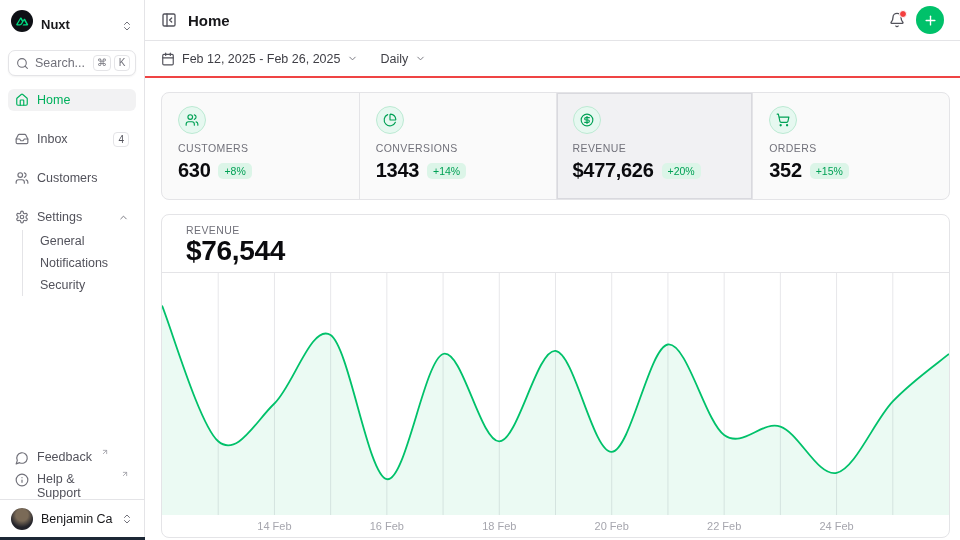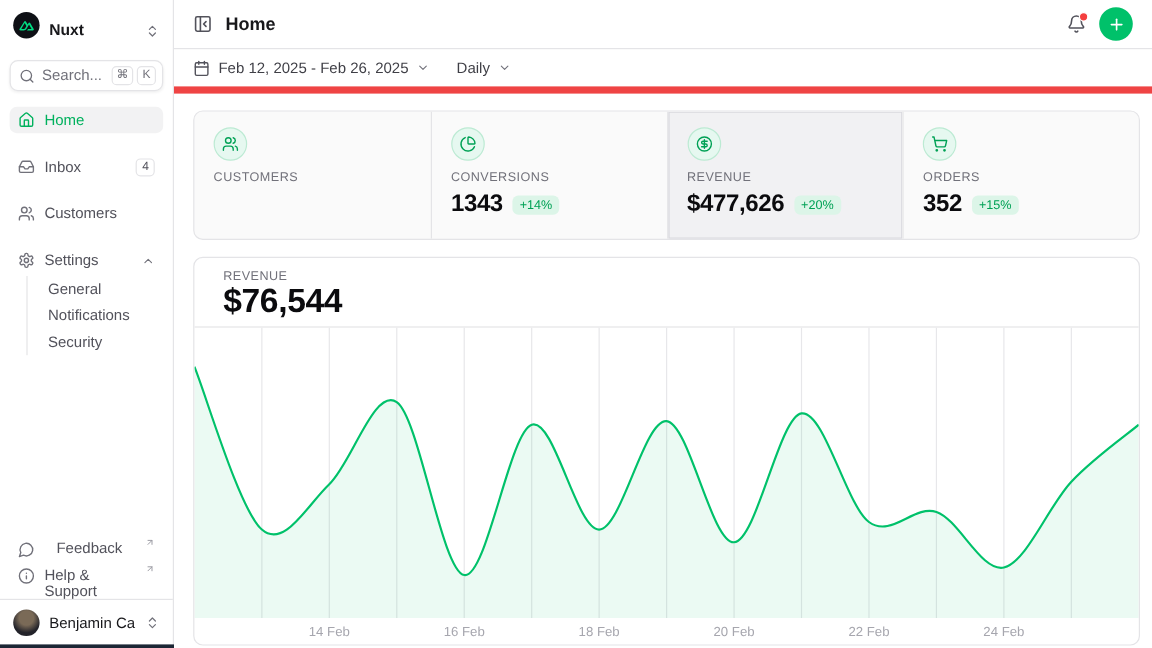--- a/index.html
+++ b/index.html
@@ -30,21 +30,21 @@
   .nav-item.active { background:#F2F2F3; color:#00B15D; font-weight:500; }
   .nav-item.active .nv-ic { color:#00B15D; }
   .badge-count { margin-left:auto; font-size:10px; color:#52525B; border:1px solid #E4E4E7;
     border-radius:4px; background:#fff; padding:0 4px; height:15px; line-height:13px; }
   .nav-chev { margin-left:auto; color:#71717A; display:flex; }
   .subnav { border-left:1px solid #E4E4E7; margin:2px 0 2px 14px; display:flex; flex-direction:column; }
   .sub-item { font-size:12.5px; color:#52525B; height:22px; line-height:22px;
     padding-left:17px; cursor:pointer; border-radius:5px; }
   .sb-spacer { flex:1; }
   .bottom-item { display:flex; align-items:flex-start; gap:8px; height:22px; padding:2px 7px 0;
-    font-size:12.5px; color:#52525B; cursor:pointer; border-radius:6px;justify-content:space-between; }
+    font-size:12.5px; color:#52525B; cursor:pointer; border-radius:6px; }
   .bottom-item .nv-ic { display:flex; color:#71717A; margin-top:1px; }
   .ext { color:#9A9AA2; margin-left:1px; margin-top:-2px; display:flex; }
   .sb-divider { border-top:1px solid #E4E4E7; margin:7px -8px 0; }
   .user-row { display:flex; align-items:center; gap:8px; padding:8px 3px 4px;
     font-size:12.5px; font-weight:500; color:#18181B; cursor:pointer; }
   .avatar { width:22px; height:22px; border-radius:50%; flex:none;
     background:radial-gradient(circle at 50% 32%, #7a6a57 0 32%, #23232a 66%); }
   .user-name { flex:1; white-space:nowrap; overflow:hidden; }
 
   
@@ -52,21 +52,21 @@
   .topbar { height:41px; border-bottom:1px solid #E4E4E7; display:flex; align-items:center;
     gap:11px; padding:0 16px; flex:none; }
   .icon-btn { background:none; border:none; color:#52525B; display:flex; cursor:pointer; padding:0; }
   .page-title { font-size:15px; font-weight:700; color:#18181B; }
   .spacer { flex:1; }
   .bell-wrap { position:relative; display:flex; }
   .bell-dot { position:absolute; top:-2px; right:-2px; width:8px; height:8px; border-radius:50%;
     background:#F43F3F; border:1.5px solid #fff; }
   .plus-btn { width:28px; height:28px; border-radius:50%; background:#00C16A; border:none;
     color:#fff; display:flex; align-items:center; justify-content:center; cursor:pointer; flex:none; }
-  .toolbar { height:37px; border-bottom:6px solid #ef4444; display:flex; align-items:center;
+  .toolbar { height:37px; border-bottom:2px solid #ef4444; display:flex; align-items:center;
     gap:22px; padding:0 16px; flex:none; }
   .tb-btn { display:flex; align-items:center; gap:7px; background:none; border:none;
     font-family:inherit; font-size:12.5px; font-weight:500; color:#3F3F46; cursor:pointer; }
   .tb-btn .tb-ic { display:flex; color:#52525B; }
   .tb-chev { display:flex; color:#71717A; }
 
   .content { flex:1; padding:14px 10px 0 16px; overflow:hidden; }
 
   
   .stats { display:grid; grid-template-columns:repeat(4,1fr); border:1px solid #E4E4E7;
@@ -296,20 +296,24 @@
               <span style="display:flex;">
             <svg width="14" height="14" viewBox="0 0 24 24" fill="none" stroke="currentColor" stroke-width="2" stroke-linecap="round" stroke-linejoin="round">
                   <path d="M16 21v-2a4 4 0 0 0-4-4H6a4 4 0 0 0-4 4v2"></path>
                   <circle cx="9" cy="7" r="4"></circle>
                   <path d="M22 21v-2a4 4 0 0 0-3-3.87"></path>
                   <path d="M16 3.13a4 4 0 0 1 0 7.75"></path>
                 </svg>
           </span>
             </span>
           <div class="stat-label">CUSTOMERS</div>
+          <div class="stat-row">
+            <span class="stat-value">630</span>
+            <span class="delta-badge">+8%</span>
+          </div>
         </div>
         <div class="stat">
           <span class="stat-ic">
               <span style="display:flex;">
             <svg width="14" height="14" viewBox="0 0 24 24" fill="none" stroke="currentColor" stroke-width="2" stroke-linecap="round" stroke-linejoin="round">
                   <path d="M21 12c.552 0 1.005-.449.95-.998a10 10 0 0 0-8.953-8.951c-.55-.055-.998.398-.998.95v8a1 1 0 0 0 1 1z"></path>
                   <path d="M21.21 15.89A10 10 0 1 1 8 2.83"></path>
                 </svg>
           </span>
             </span>

